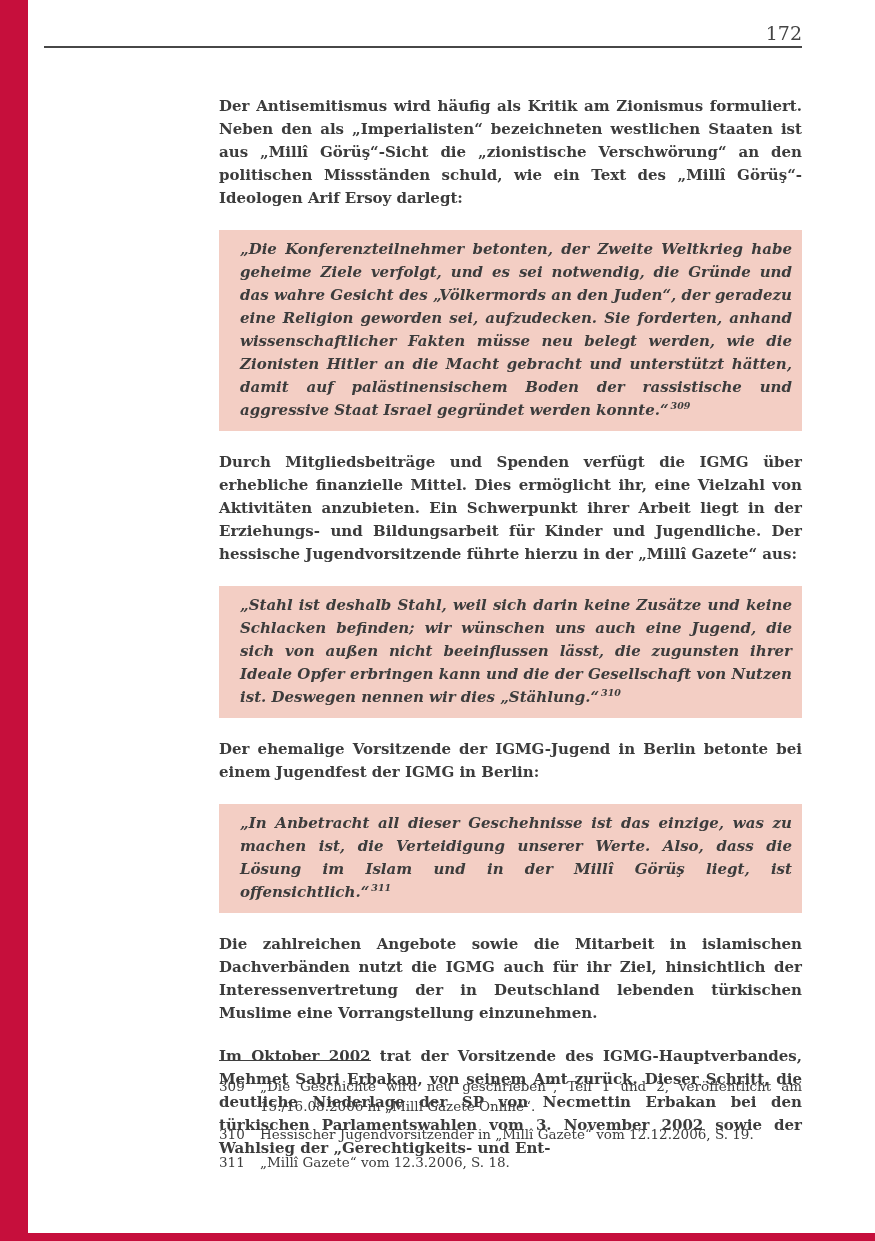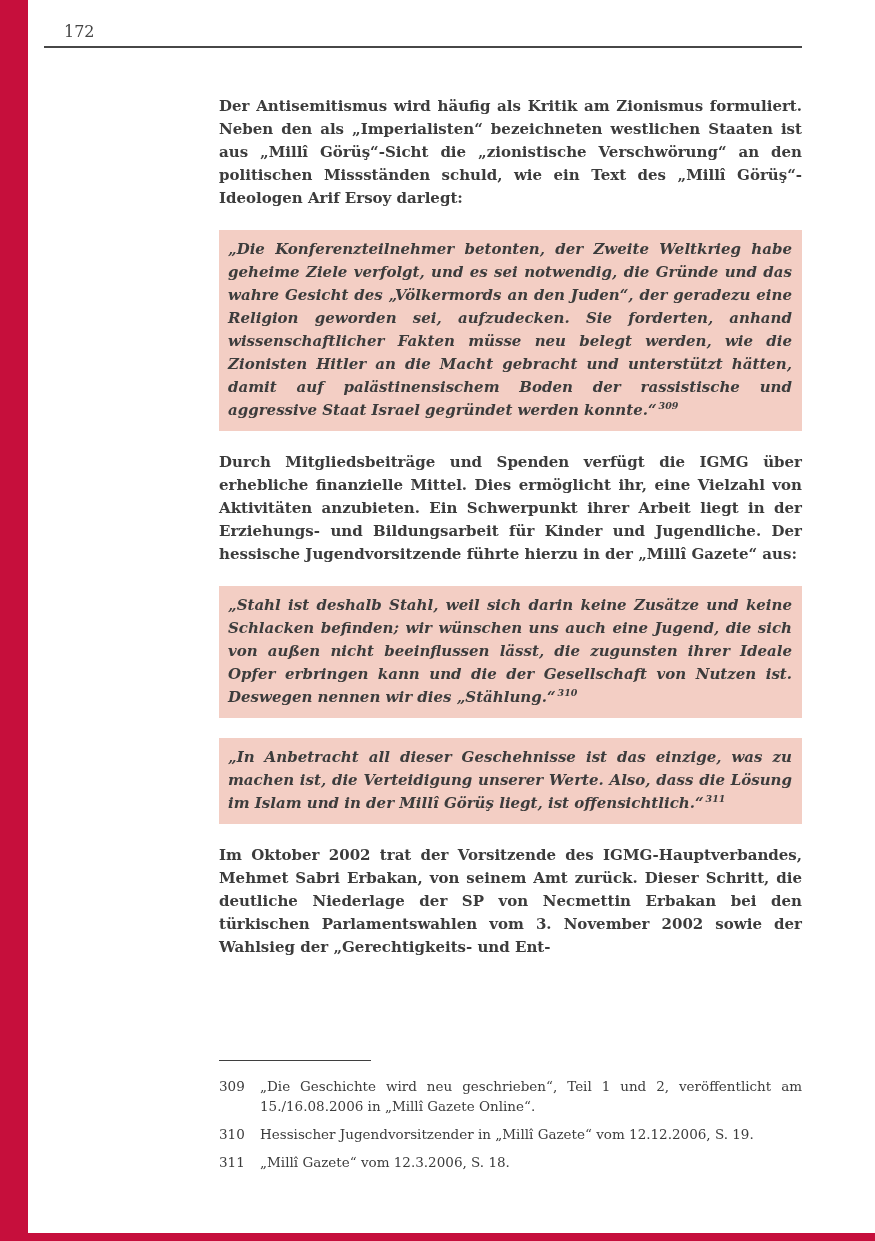--- a/index.html
+++ b/index.html
@@ -23,38 +23,38 @@
     width:28px;height:1241px;
     background:var(--accent);
   }
   .bottom-bar{
     position:absolute;left:0;bottom:0;
     width:875px;height:8px;
     background:var(--accent);
   }
   .header{
     position:absolute;left:44px;right:73px;top:22px;
-    display:flex;justify-content:flex-start;align-items:baseline;
-    font-size:16px;color:#454545;margin-left:20px;
+    display:flex;justify-content:flex-end;align-items:baseline;
+    font-size:19px;color:#454545;
   }
   .header-rule{
     position:absolute;left:44px;right:73px;top:46px;
     height:0;border-top:2px solid var(--rule);
   }
   .main{
     position:absolute;left:219px;top:95px;width:583px;
     font-size:15px;line-height:23px;
     text-align:justify;
     font-weight:bold;
   }
   .main p{margin:0 0 20px 0;}
   .quote{
     background:var(--quote-bg);
     font-style:italic;
-    padding:8px 10px 9px 9px;
+    padding:8px 10px 9px 21px;
     margin:0 0 20px 0;
   }
   sup.fnref{
     font-size:9.5px;line-height:0;
     font-style:italic;
     margin-left:2px;
   }
   .footnotes{
     position:absolute;left:219px;top:1060px;width:583px;
     font-size:13.5px;line-height:20px;
@@ -84,23 +84,25 @@
   <div class="main">
 
     <p>Der Antisemitismus wird häufig als Kritik am Zionismus formuliert. Neben den als „Imperialisten“ bezeichneten westlichen Staaten ist aus „Millî Görüş“-Sicht die „zionistische Verschwörung“ an den politischen Missständen schuld, wie ein Text des „Millî Görüş“-Ideologen Arif Ersoy darlegt:</p>
 
     <div class="quote"><span>„Die Konferenzteilnehmer betonten, der Zweite Weltkrieg habe geheime Ziele verfolgt, und es sei notwendig, die Gründe und das wahre Gesicht des „Völkermords an den Juden“, der geradezu eine Religion geworden sei, aufzudecken. Sie forderten, anhand wissenschaftlicher Fakten müsse neu belegt werden, wie die Zionisten Hitler an die Macht gebracht und unterstützt hätten, damit auf palästinensischem Boden der rassistische und aggressive Staat Israel gegründet werden konnte.“</span><sup class="fnref">309</sup></div>
 
     <p>Durch Mitgliedsbeiträge und Spenden verfügt die IGMG über erhebliche finanzielle Mittel. Dies ermöglicht ihr, eine Vielzahl von Aktivitäten anzubieten. Ein Schwerpunkt ihrer Arbeit liegt in der Erziehungs- und Bildungsarbeit für Kinder und Jugendliche. Der hessische Jugendvorsitzende führte hierzu in der „Millî Gazete“ aus:</p>
 
     <div class="quote"><span>„Stahl ist deshalb Stahl, weil sich darin keine Zusätze und keine Schlacken befinden; wir wünschen uns auch eine Jugend, die sich von außen nicht beeinflussen lässt, die zugunsten ihrer Ideale Opfer erbringen kann und die der Gesellschaft von Nutzen ist. Deswegen nennen wir dies „Stählung.“</span><sup class="fnref">310</sup></div>
 
+    <p>Der ehemalige Vorsitzende der IGMG-Jugend in Berlin betonte bei einem Jugendfest der IGMG in Berlin:</p>
 
     <div class="quote"><span>„In Anbetracht all dieser Geschehnisse ist das einzige, was zu machen ist, die Verteidigung unserer Werte. Also, dass die Lösung im Islam und in der Millî Görüş liegt, ist offensichtlich.“</span><sup class="fnref">311</sup></div>
 
+    <p>Die zahlreichen Angebote sowie die Mitarbeit in islamischen Dachverbänden nutzt die IGMG auch für ihr Ziel, hinsichtlich der Interessenvertretung der in Deutschland lebenden türkischen Muslime eine Vorrangstellung einzunehmen.</p>
 
     <p>Im Oktober 2002 trat der Vorsitzende des IGMG-Hauptverbandes, Mehmet Sabri Erbakan, von seinem Amt zurück. Dieser Schritt, die deutliche Niederlage der SP von Necmettin Erbakan bei den türkischen Parlamentswahlen vom 3. November 2002 sowie der Wahlsieg der „Gerechtigkeits- und Ent-</p>
 
   </div>
 
   <div class="footnotes">
     <div class="fn-rule"></div>
 
     <div class="fn">
       <span class="fn-num">309</span>

